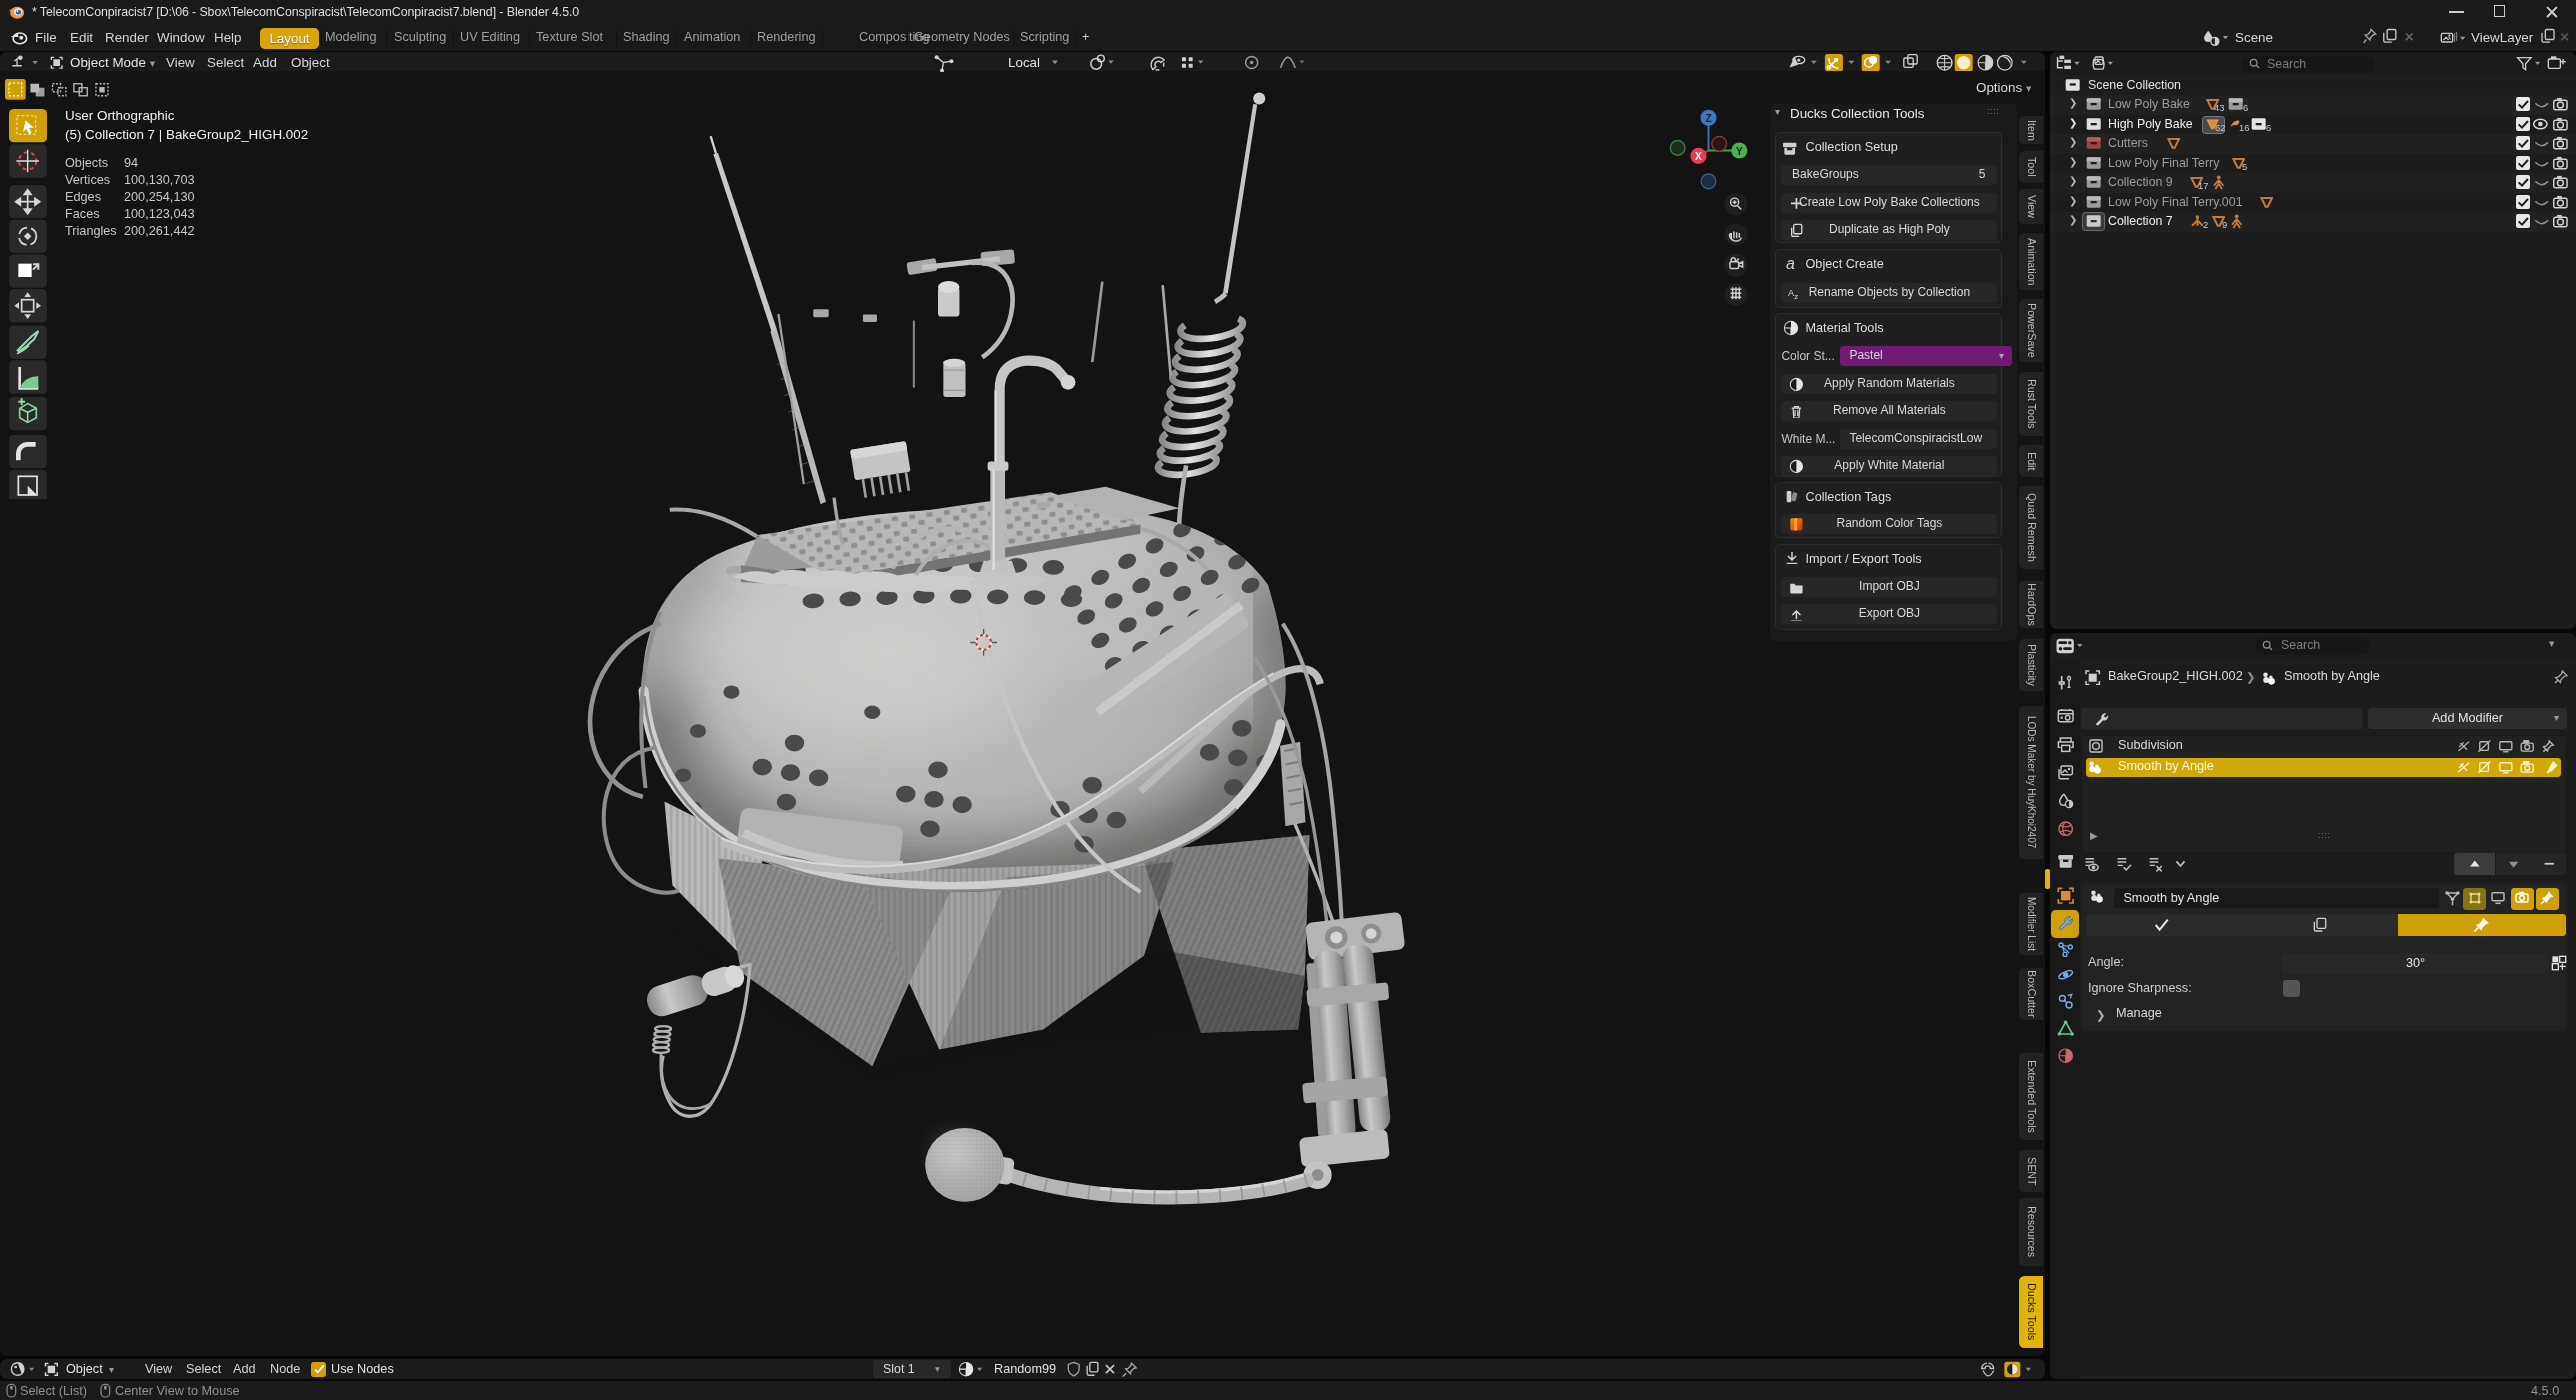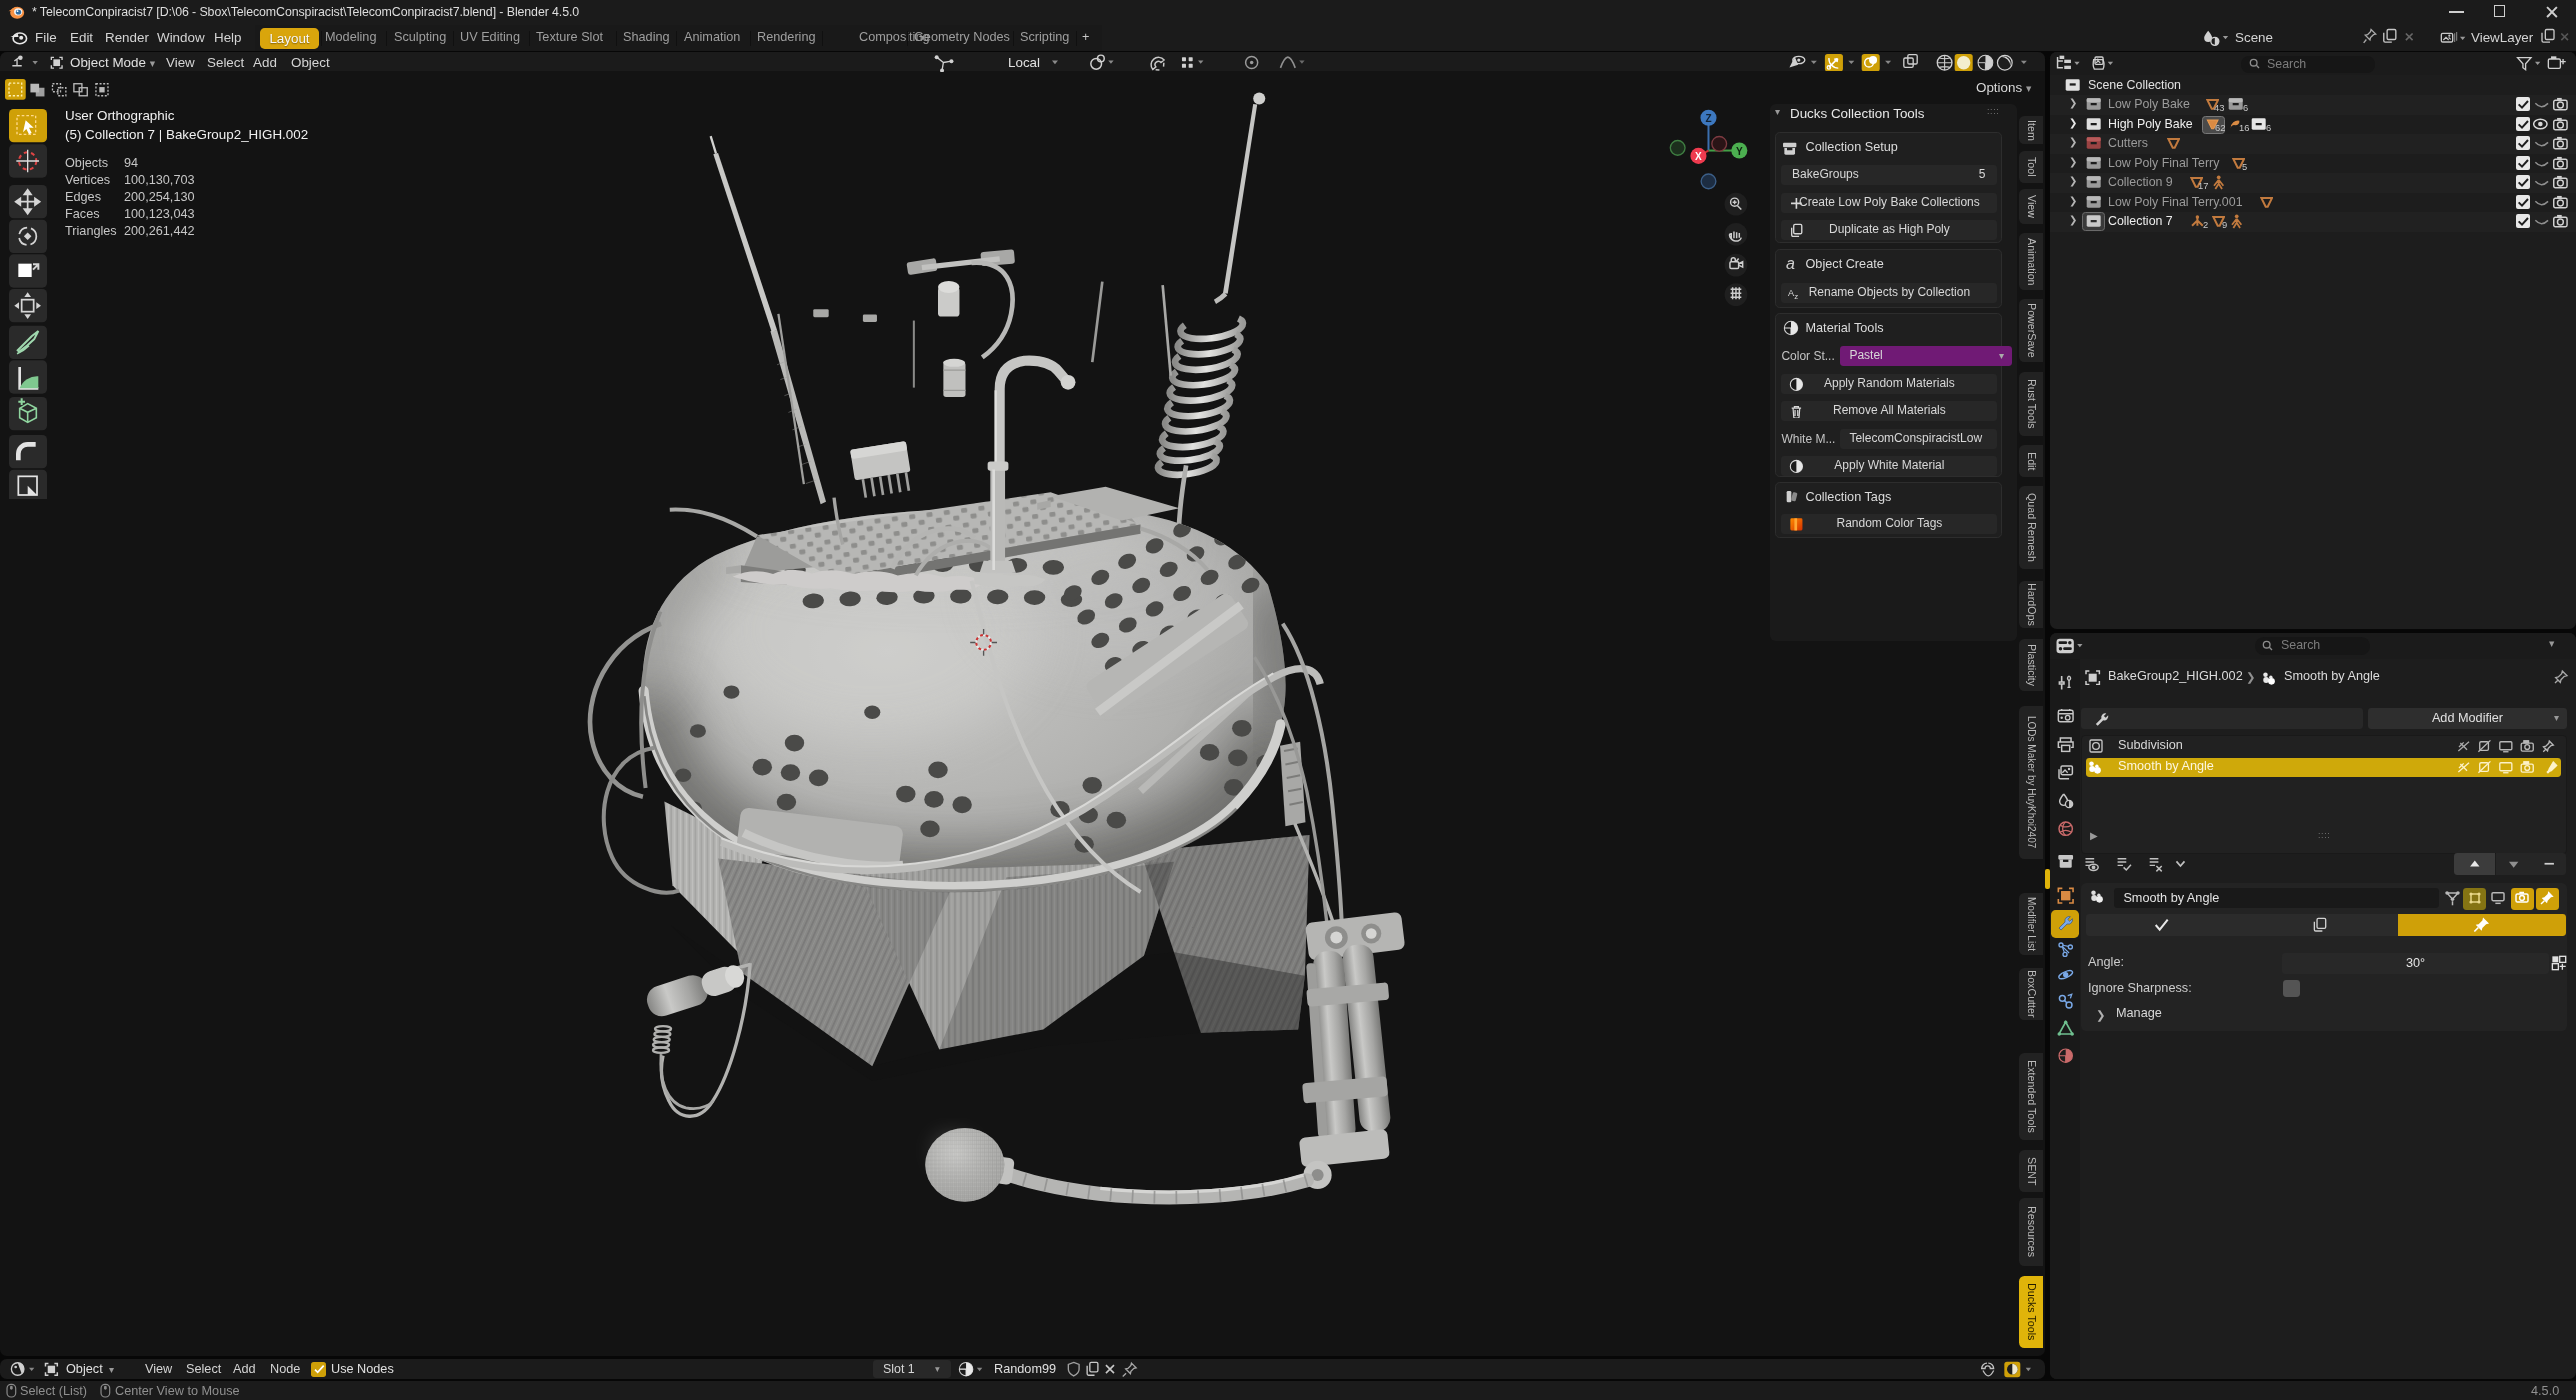--- a/index.html
+++ b/index.html
@@ -688,20 +688,36 @@
             <linearGradient id="rg" x1="0" y1="0" x2="1" y2="1">
               <stop offset="0" stop-color="#ff8c00"></stop>
               <stop offset="1" stop-color="#d33000"></stop>
             </linearGradient>
           </defs>
           <rect x="2" y="2" width="18" height="18" rx="2" fill="url(#rg)"></rect>
           <rect x="8" y="2" width="4" height="18" fill="#ffa733"></rect>
         </svg>
     </div>
   </div>
+  <div class="dbox" style="top:544px;height:86px;">
+    <svg class="abs" style="left:8px;top:5.4px" width="16" height="17.4" viewBox="0 0 24 26">
+        <path d="M12 3 v12 m-6 -6 l6 6 l6 -6 M4 20 h16" stroke="#cfcfcf" stroke-width="2.2" fill="none"></path>
+      </svg>
+    <div class="dhead" style="top:7.4px;left:29.5px;">Import / Export Tools</div>
+    <div class="dbtn" style="top:32px;">Import OBJ
+      <svg class="dico" style="left:8px" viewBox="0 0 24 22">
+          <path d="M2 5 h7 l2 3 h11 v11 a2 2 0 0 1 -2 2 h-16 a2 2 0 0 1 -2 -2 z" fill="#d8d8d8"></path>
+        </svg>
+    </div>
+    <div class="dbtn" style="top:59px;">Export OBJ
+      <svg class="dico" style="left:8px" viewBox="0 0 22 22">
+          <path d="M11 18 v-12 m-6 6 l6 -6 l6 6 M3 21 h16" stroke="#d8d8d8" stroke-width="2.2" fill="none"></path>
+        </svg>
+    </div>
+  </div>
 
   
   <style>.vtab{position:absolute;left:2019px;width:23.5px;background:#222222;border-radius:5.4px 0 0 5.4px;writing-mode:vertical-rl;text-align:center;font-size:10.7px;color:#bcbcbc;line-height:23.5px;white-space:nowrap;overflow:hidden;}</style>
   <div class="vtab" style="top:116px;height:28px;">Item</div>
   <div class="vtab" style="top:151px;height:32px;">Tool</div>
   <div class="vtab" style="top:189px;height:35px;">View</div>
   <div class="vtab" style="top:233px;height:57px;">Animation</div>
   <div class="vtab" style="top:299px;height:63px;">PowerSave</div>
   <div class="vtab" style="top:372px;height:64px;">Rust Tools</div>
   <div class="vtab" style="top:445px;height:32px;">Edit</div>

